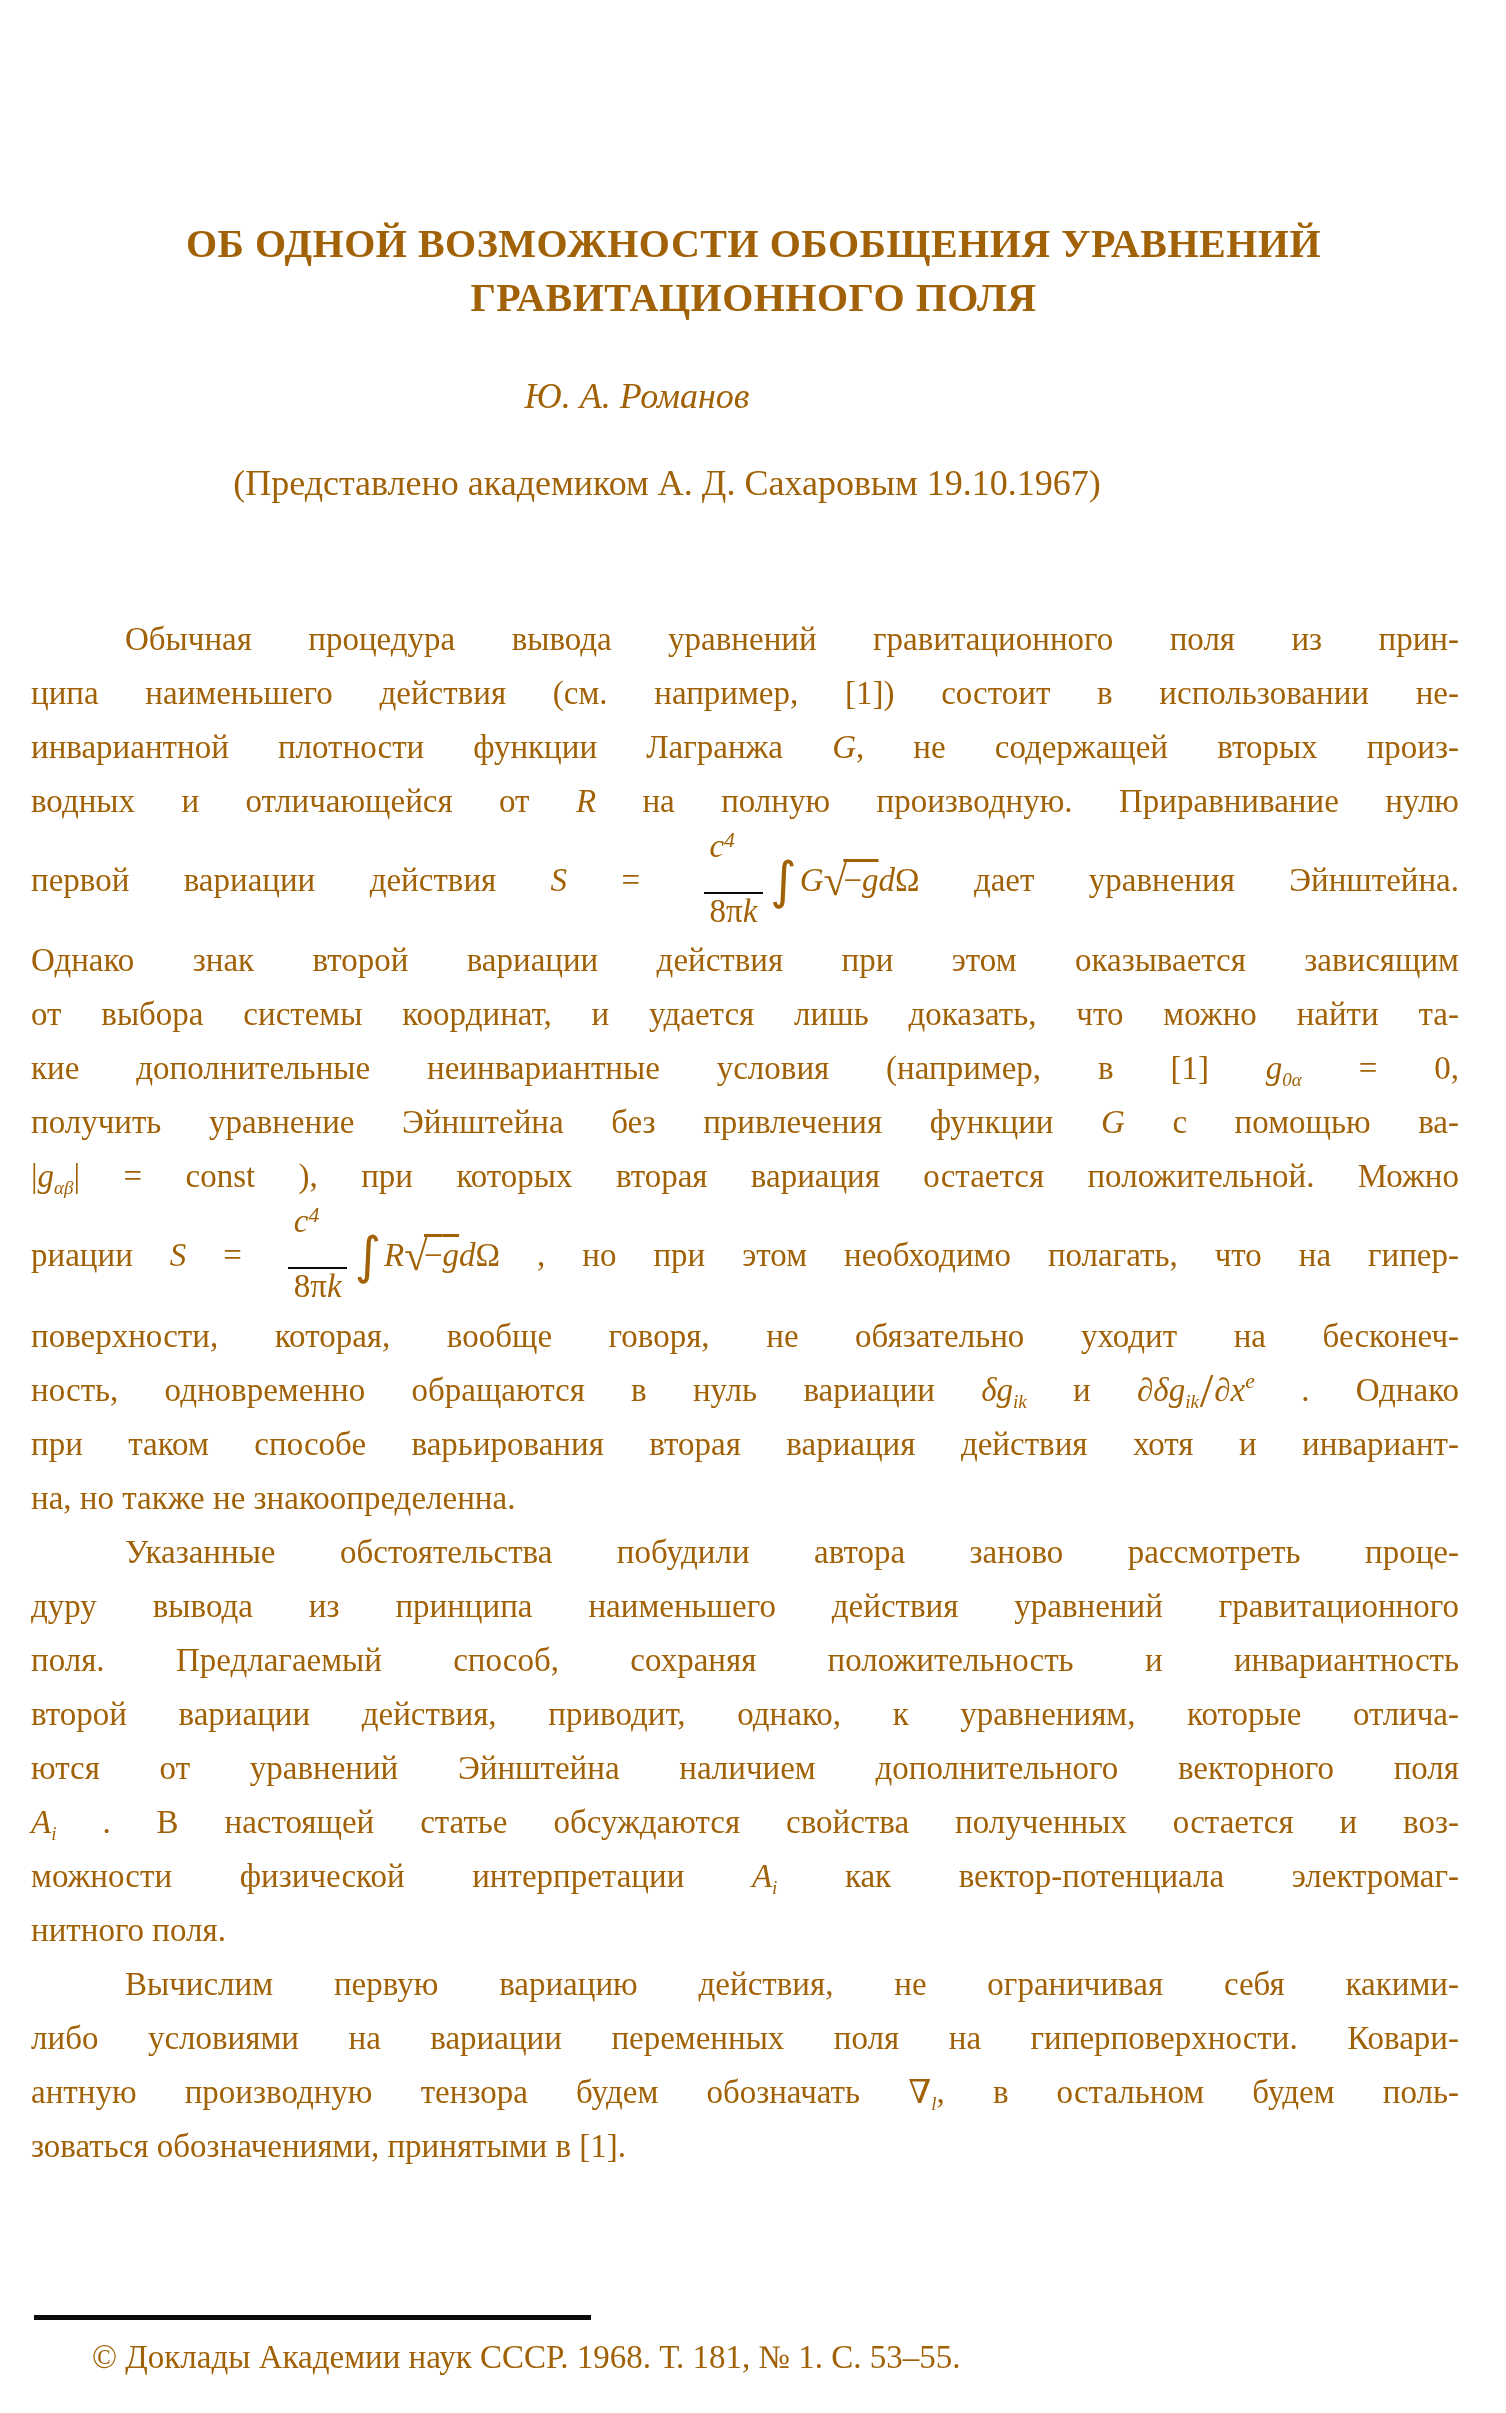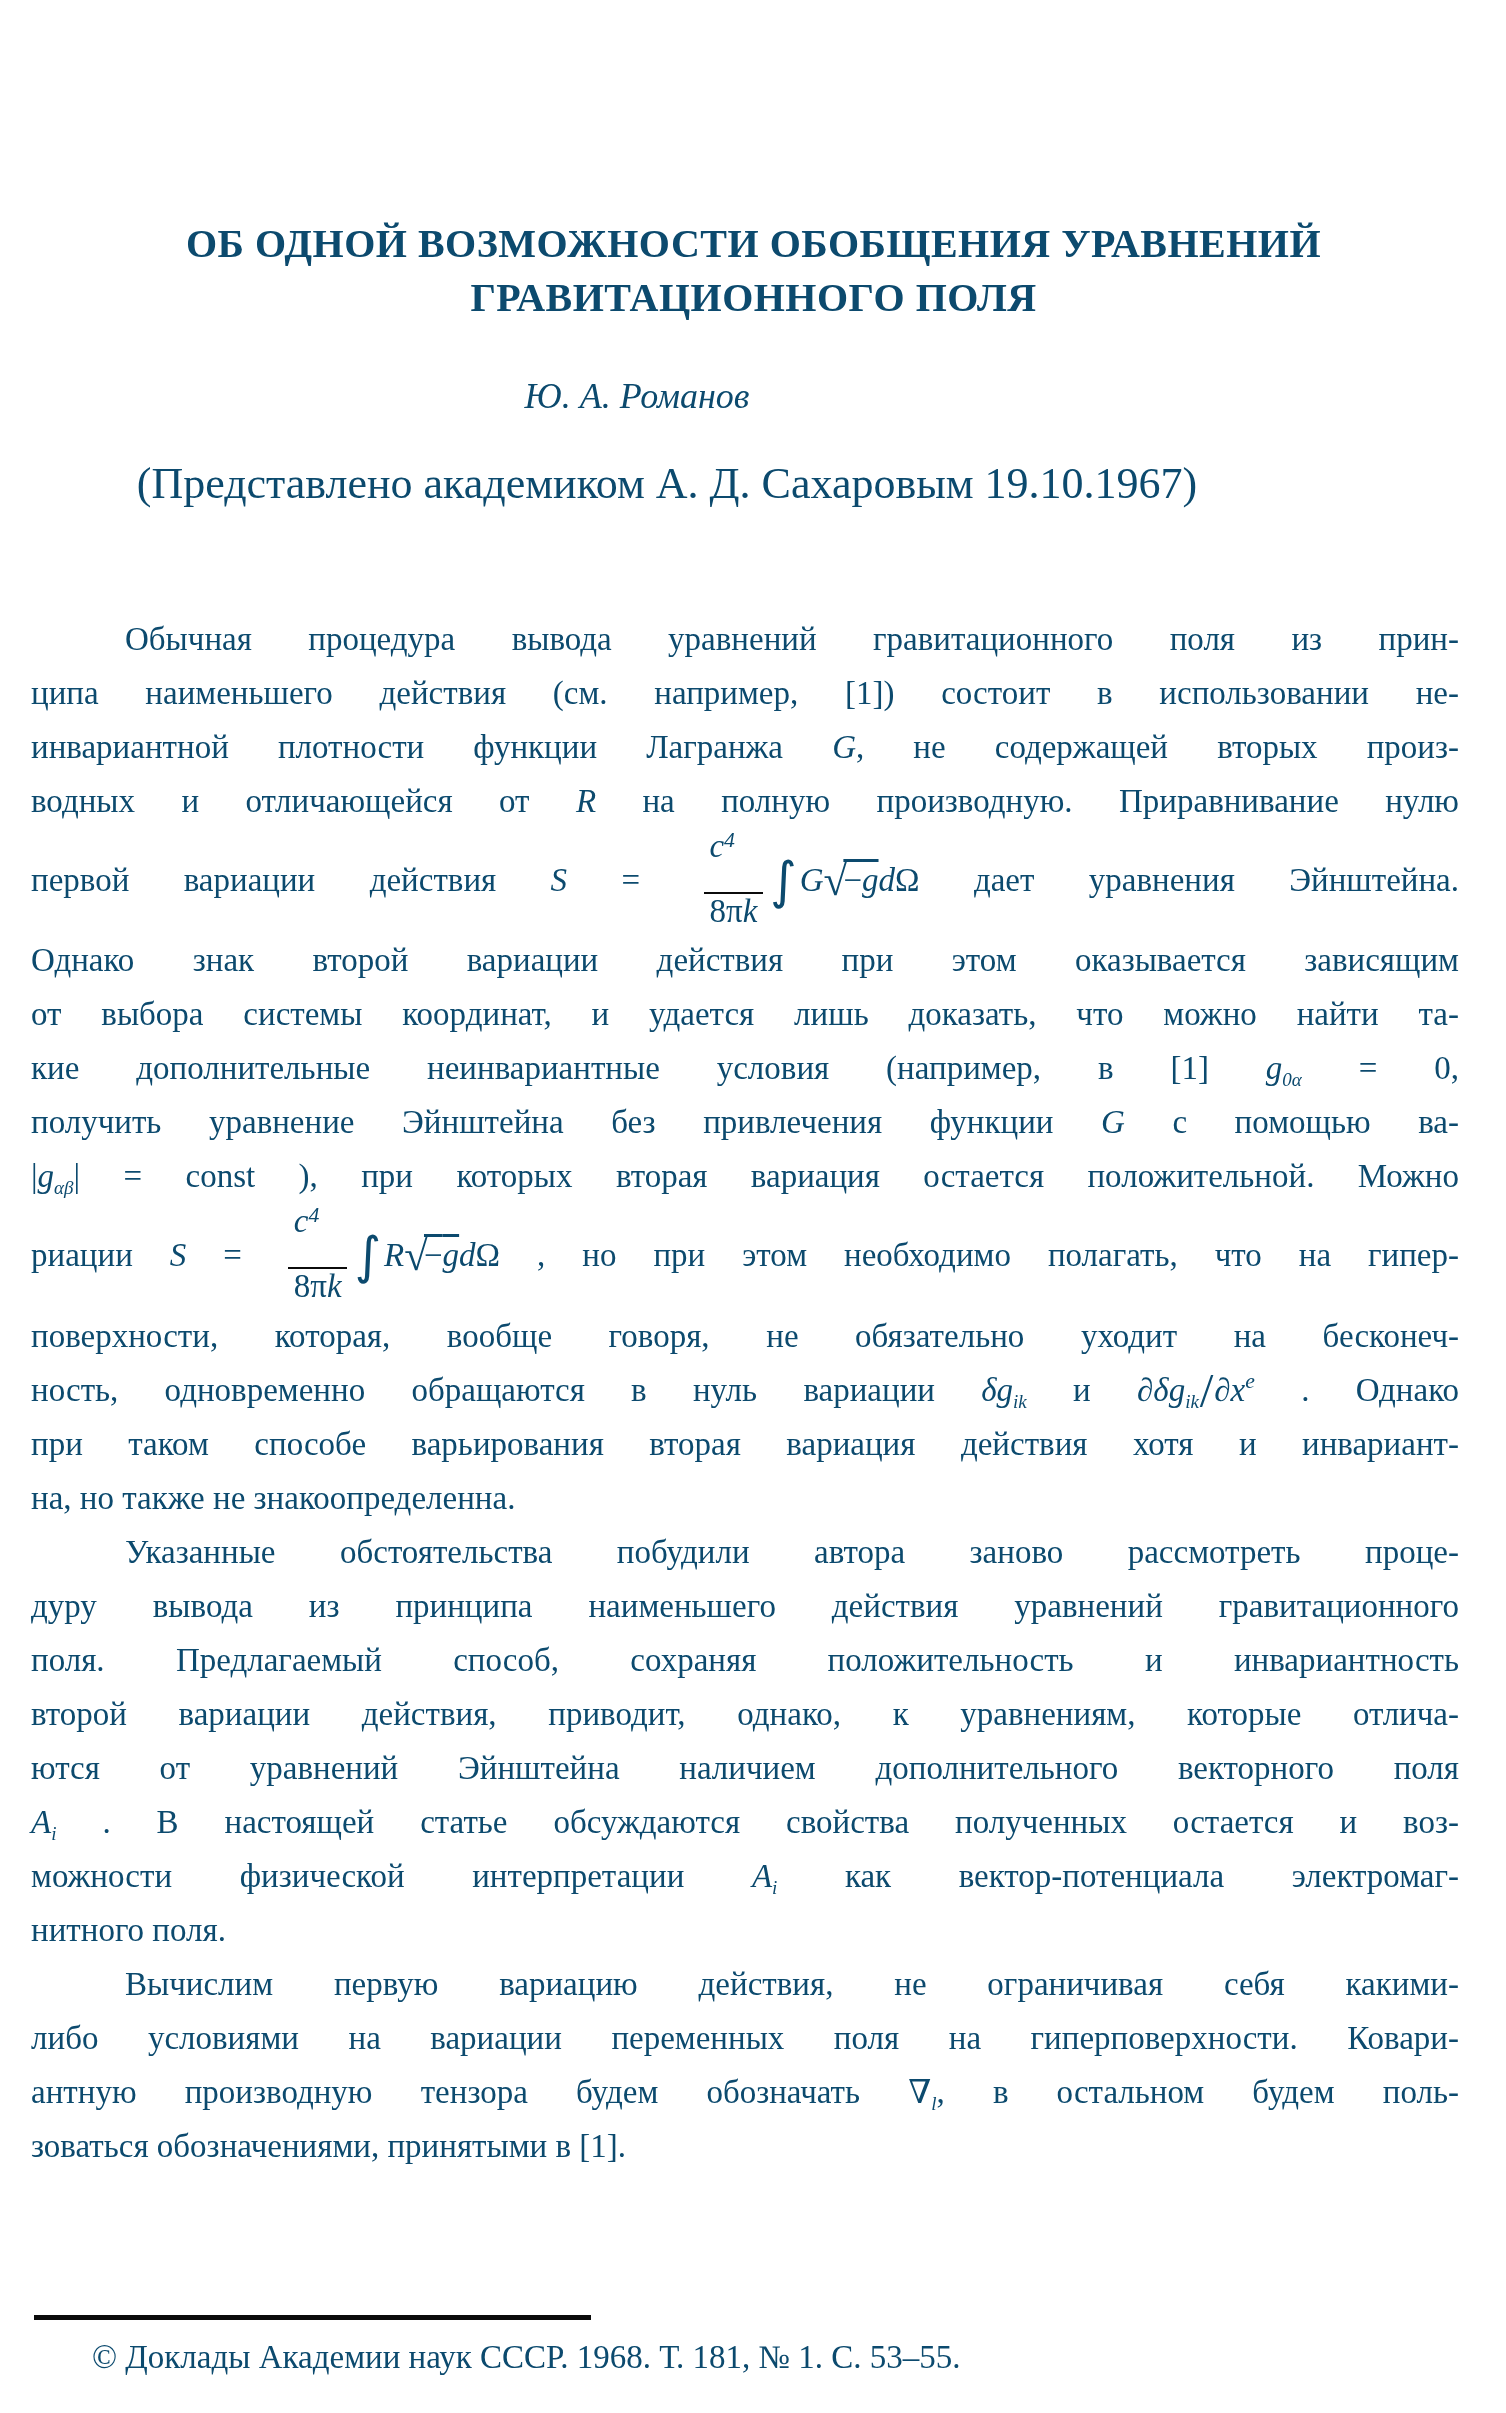--- a/index.html
+++ b/index.html
@@ -1,36 +1,36 @@
 <!DOCTYPE html>
 <html style="font-size:15px"><head>
 <meta charset="utf-8">
 <style>
   html, body { margin:0; padding:0; background:#ffffff; }
   .page {
     position:relative;
     width:1507px; height:2413px;
     background:#ffffff;
-    color:#0c4a6e;
+    color:#a16207;
     font-family:"Liberation Serif","DejaVu Serif",serif;
     overflow:hidden;
     text-decoration:underline;
   }
   .title {
     position:absolute; top:217px; left:0; width:1507px;
     text-align:center; font-weight:700; font-size:40px; line-height:54px;
     letter-spacing:0.5px;
   }
   .author {
     position:absolute; top:376px; left:0; width:1274px;
     text-align:center; font-style:italic; font-size:36px; line-height:41px;
   }
   .presented {
     position:absolute; top:463px; left:0; width:1334px;
-    text-align:center; font-size:44px; line-height:41px;
+    text-align:center; font-size:36px; line-height:41px;
   }
   .bodytext {
     position:absolute; top:612px; left:31px; width:1428px;
     font-size:33px;
   }
   .para { margin:0; }
   .line { text-align:justify; text-align-last:justify; line-height:54px; }
   .line.tall { line-height:104px; }
   .line.indent { text-indent:94px; }
   .line.last { text-align-last:left; }

